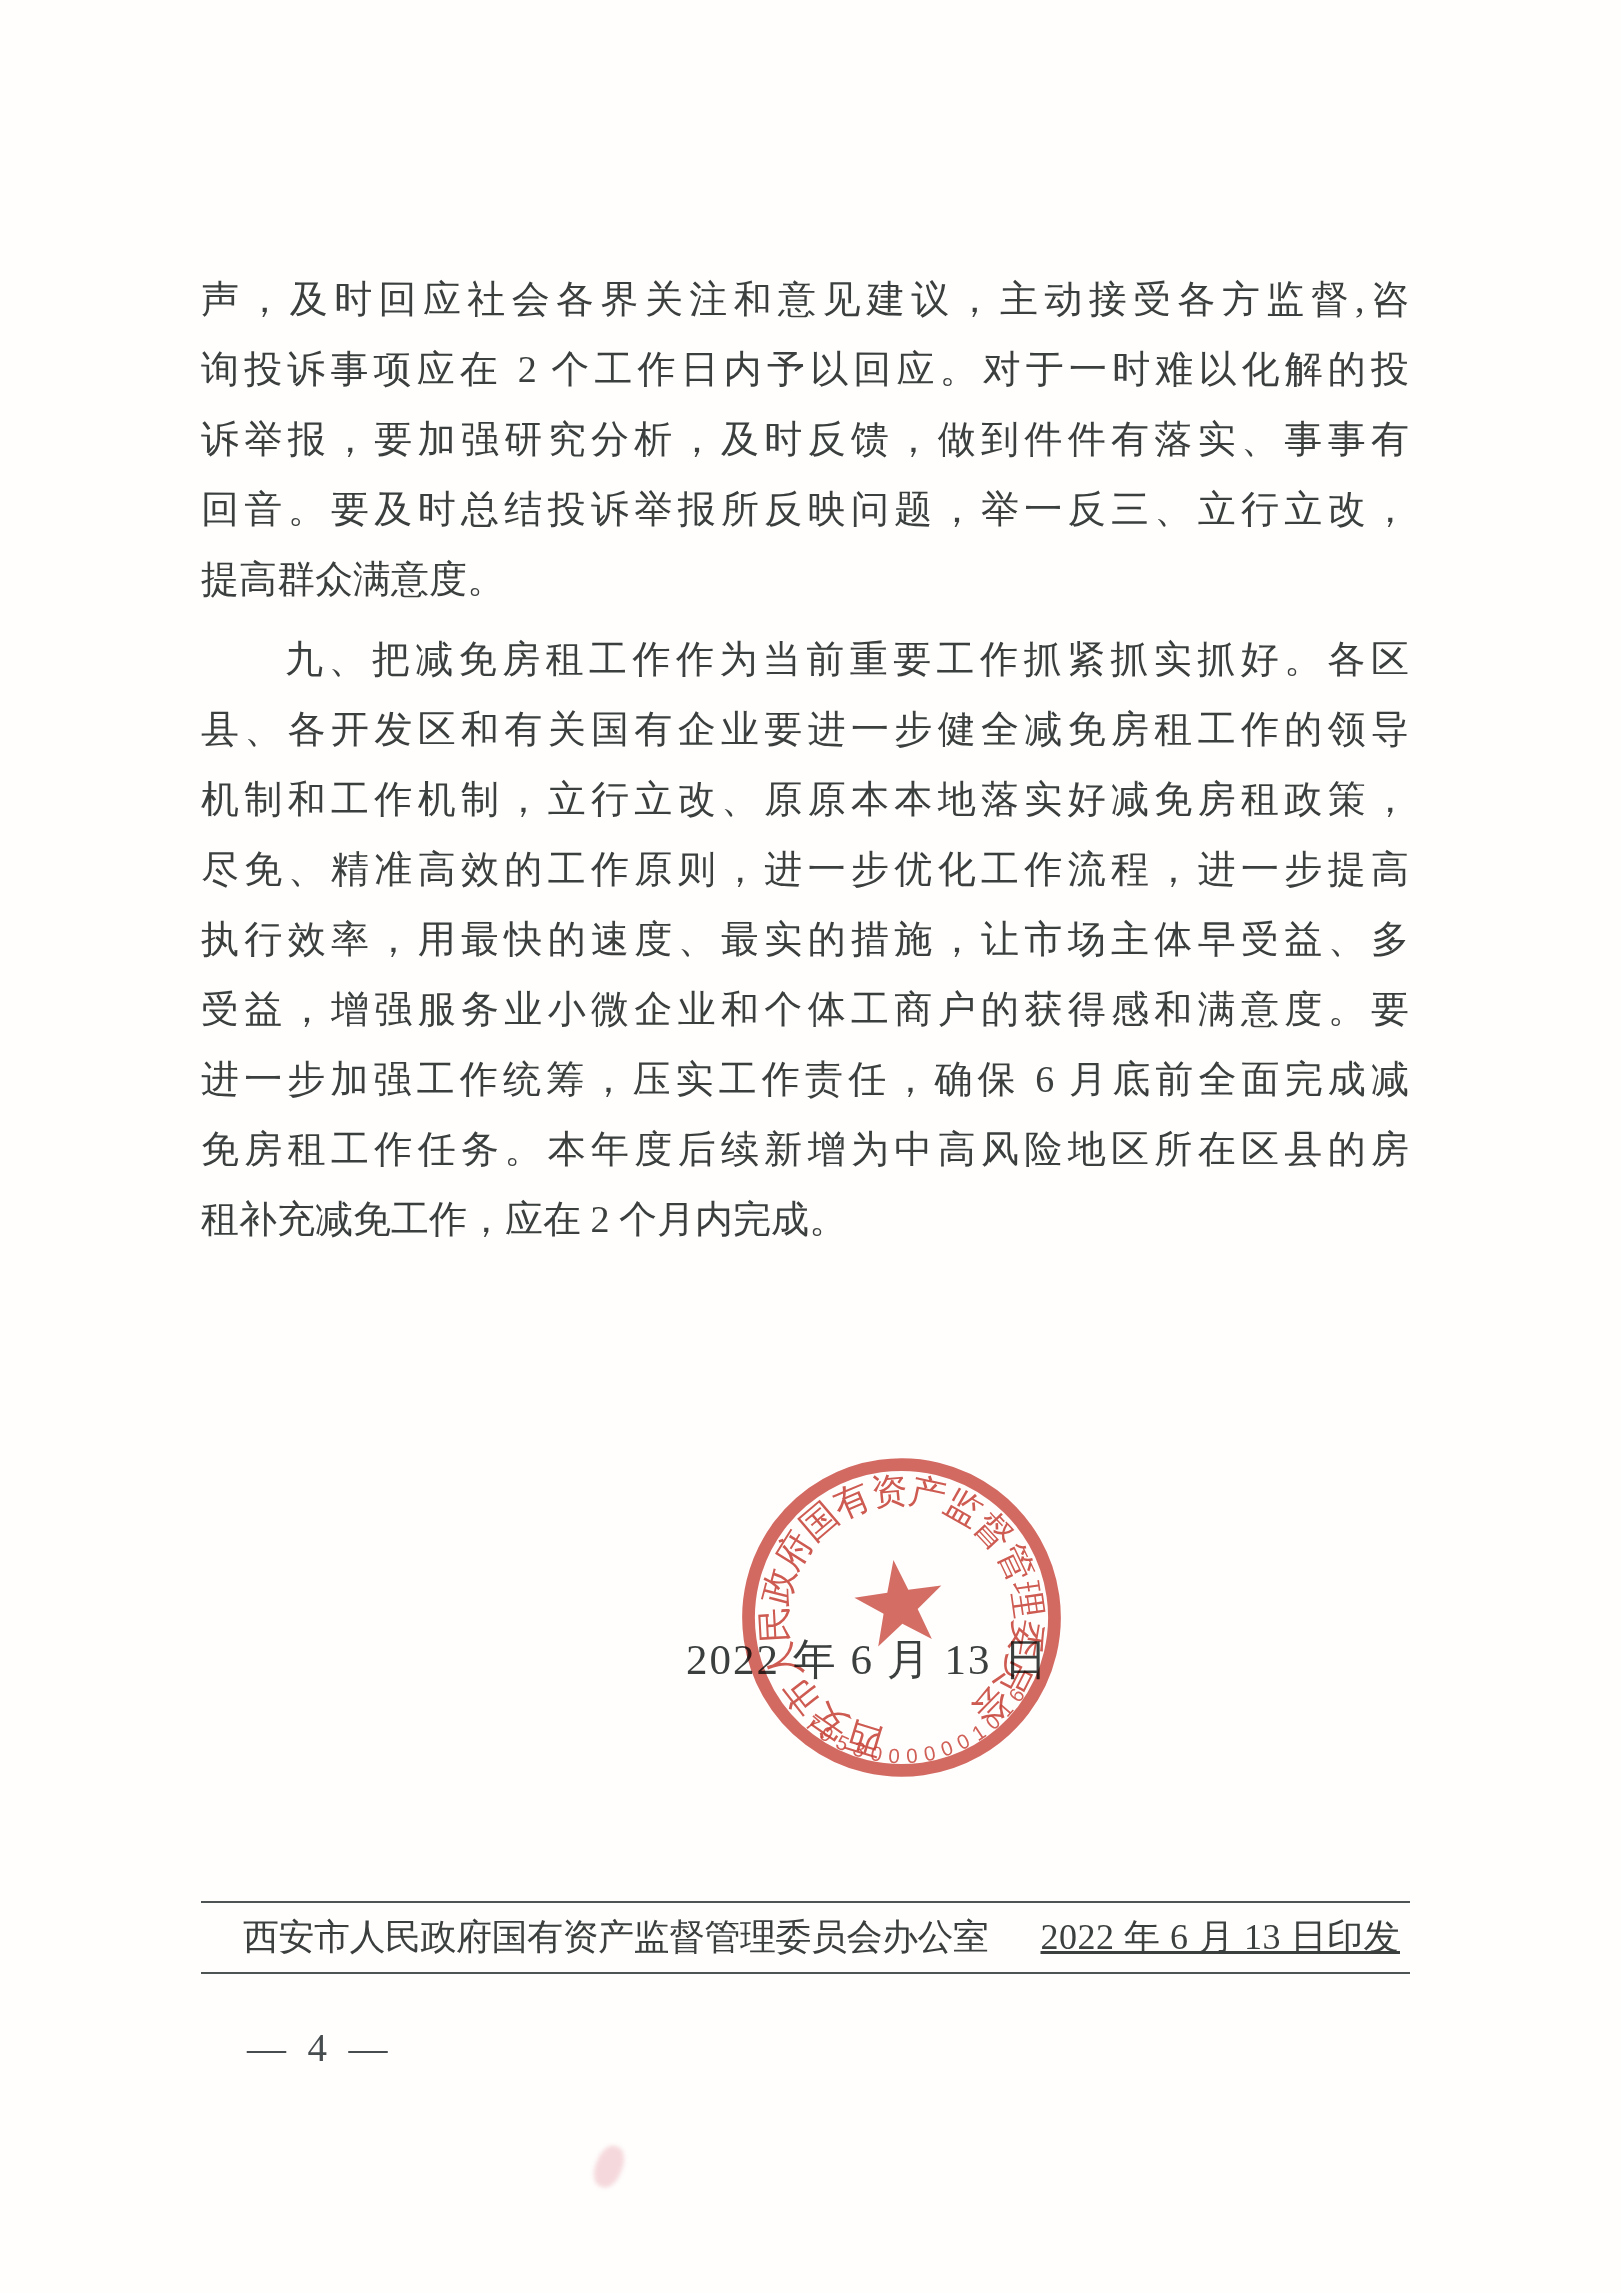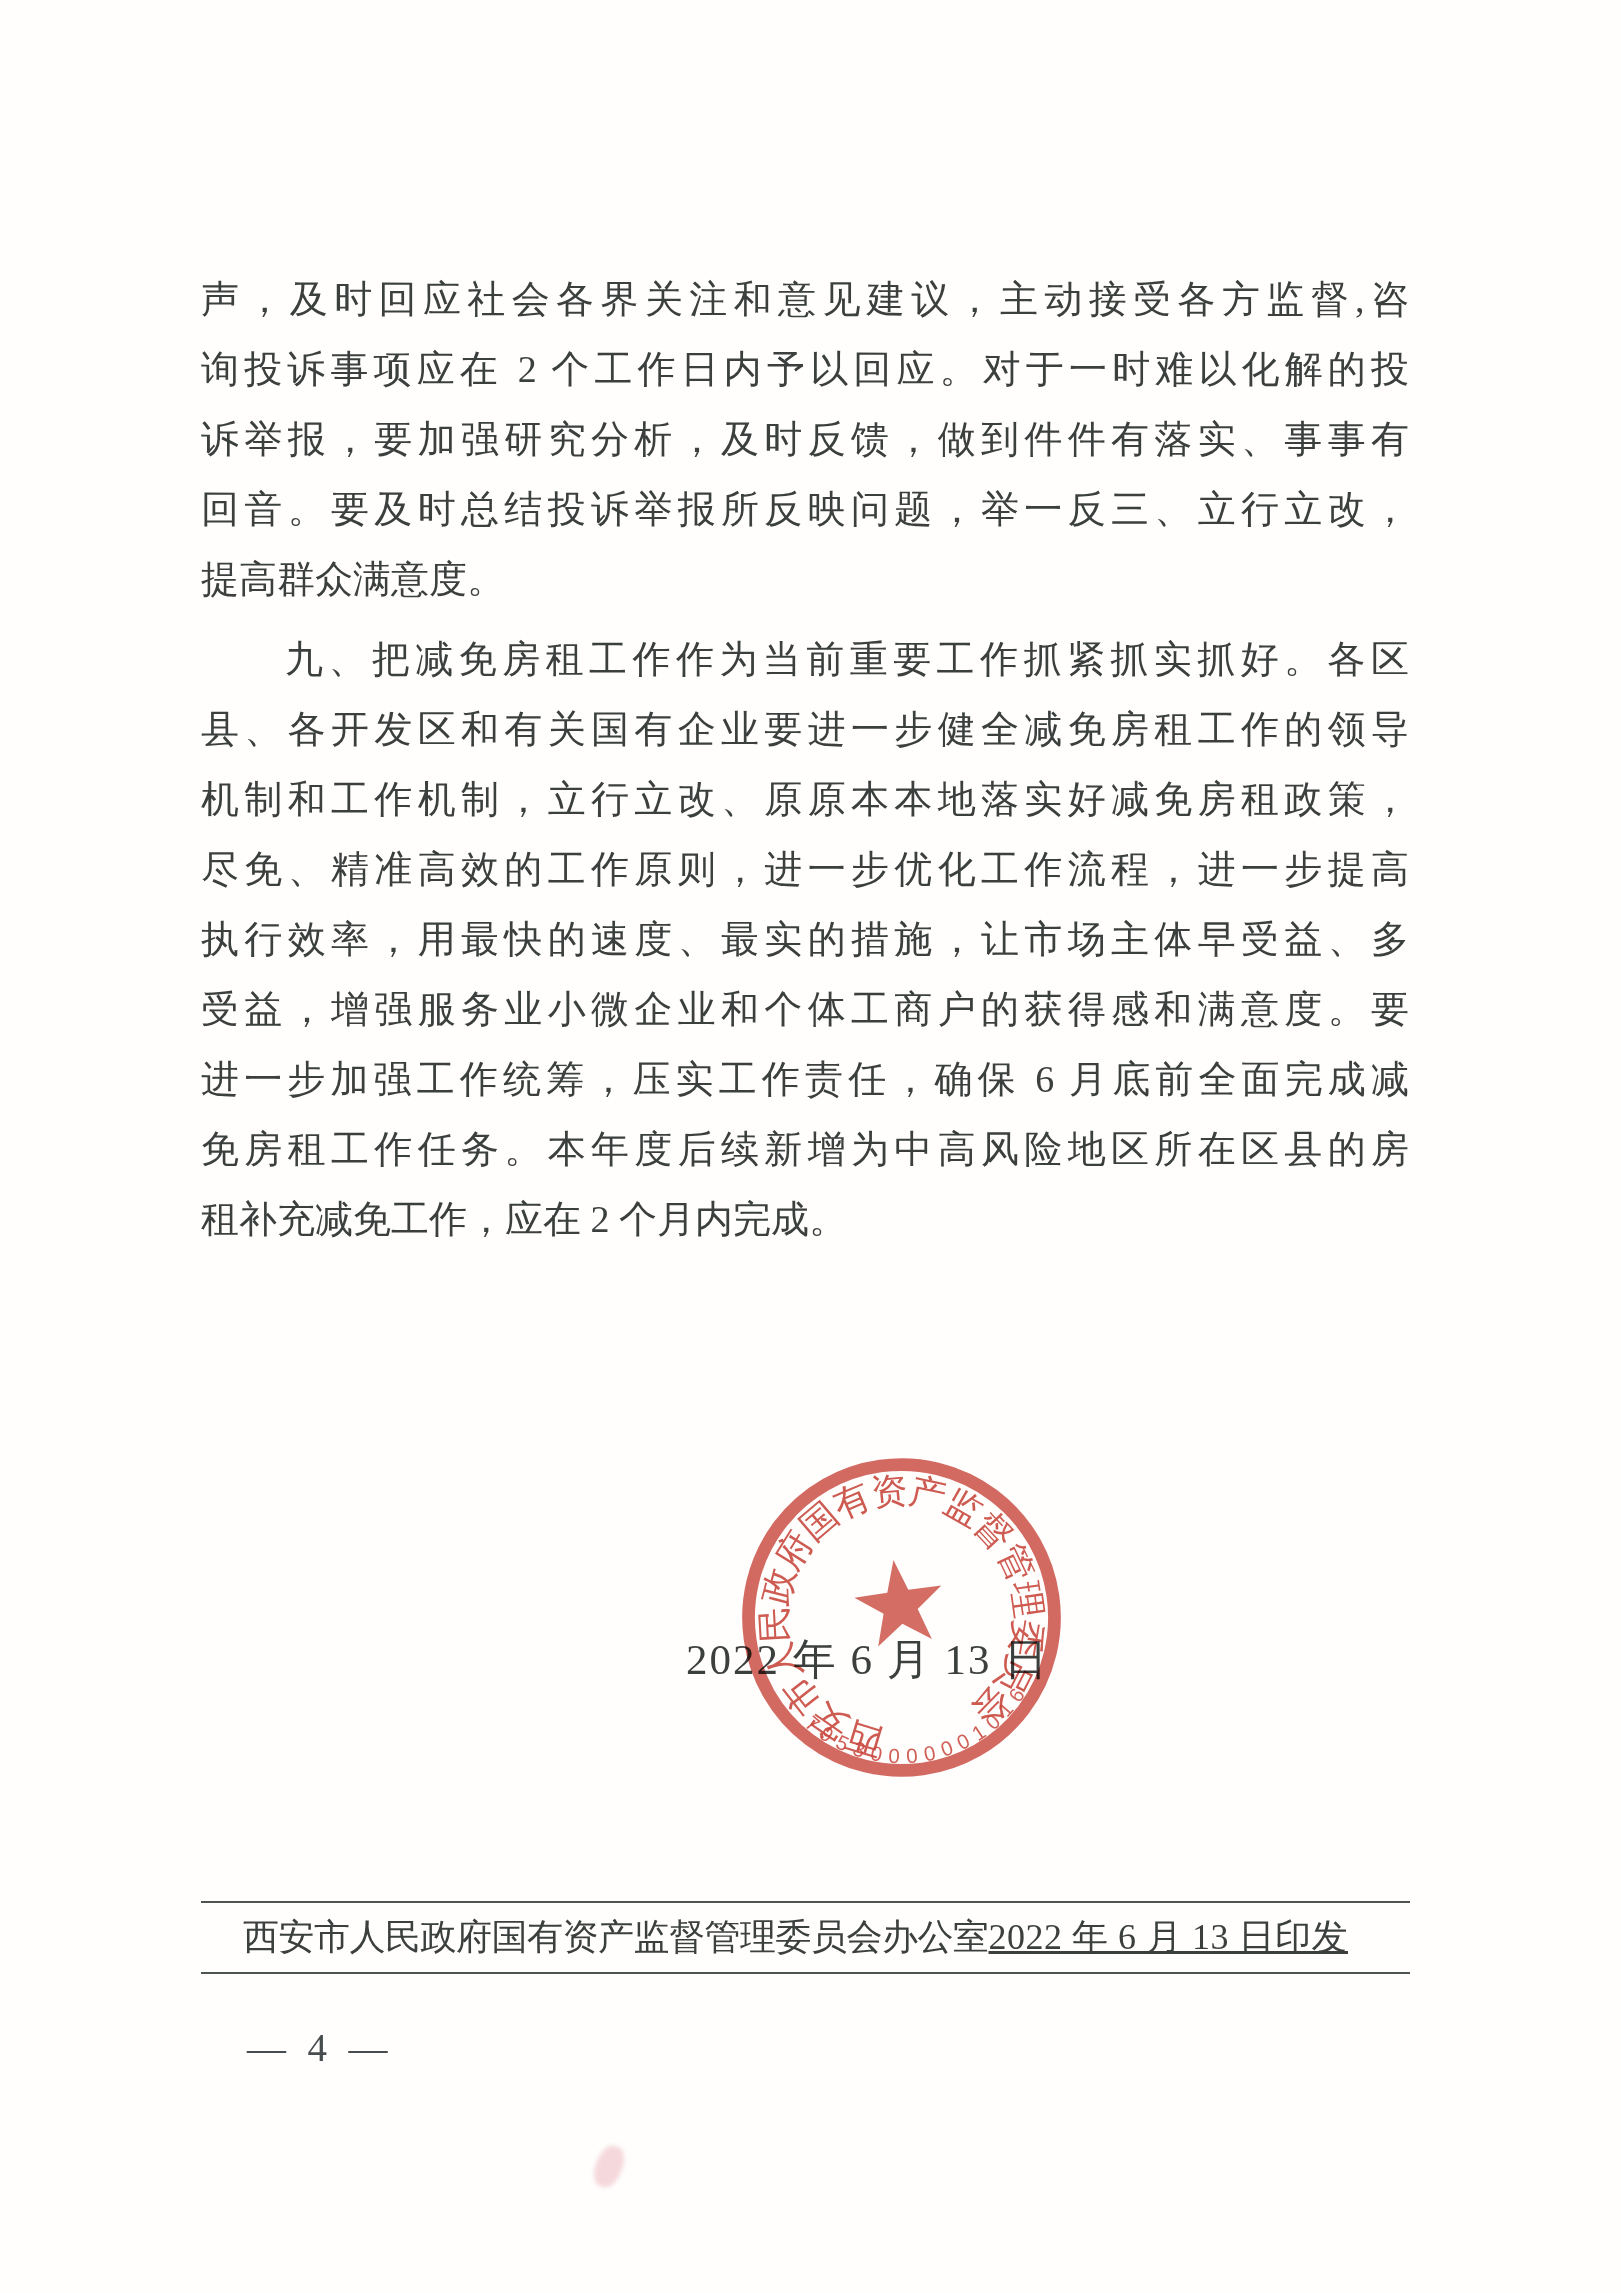--- a/index.html
+++ b/index.html
@@ -52,21 +52,21 @@
     text-anchor:middle;dominant-baseline:central;
     fill:var(--seal-color,#c8453b);
   }
   .seal .ring-char{font-size:37px;opacity:.88;}
   .seal .code-char{font-size:21px;opacity:.85;font-family:"Liberation Sans","DejaVu Sans",sans-serif;}
   
   .footer-box{
     position:absolute;left:201px;top:1901px;width:1209px;height:69px;
     border-top:2.9px solid var(--rule-color,#4e5354);
     border-bottom:2.9px solid var(--rule-color,#4e5354);
-    display:flex;justify-content:flex-start;align-items:center;
+    display:flex;justify-content:space-between;align-items:center;
     padding:0;box-sizing:content-box;
   }
   .footer-issuer{
     font-size:36px;letter-spacing:-0.5px;margin-left:42px;white-space:nowrap;
   }
   .footer-date{
     font-size:36px;letter-spacing:0.5px;margin-right:10px;white-space:nowrap;text-decoration:underline;
   }
   
   .page-number{

